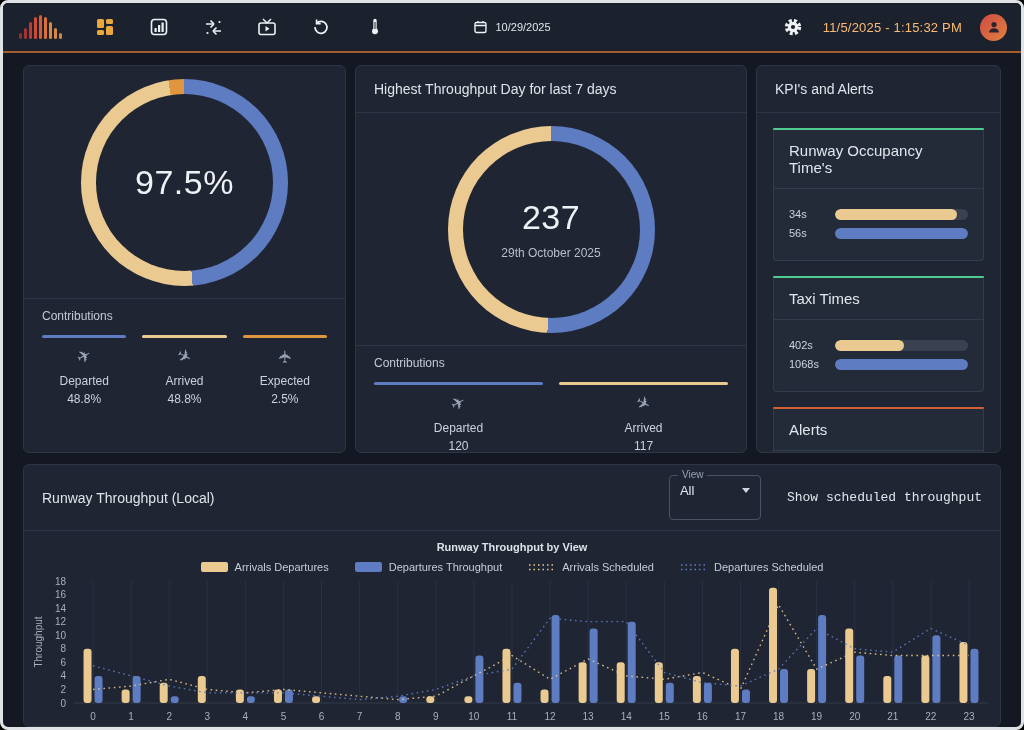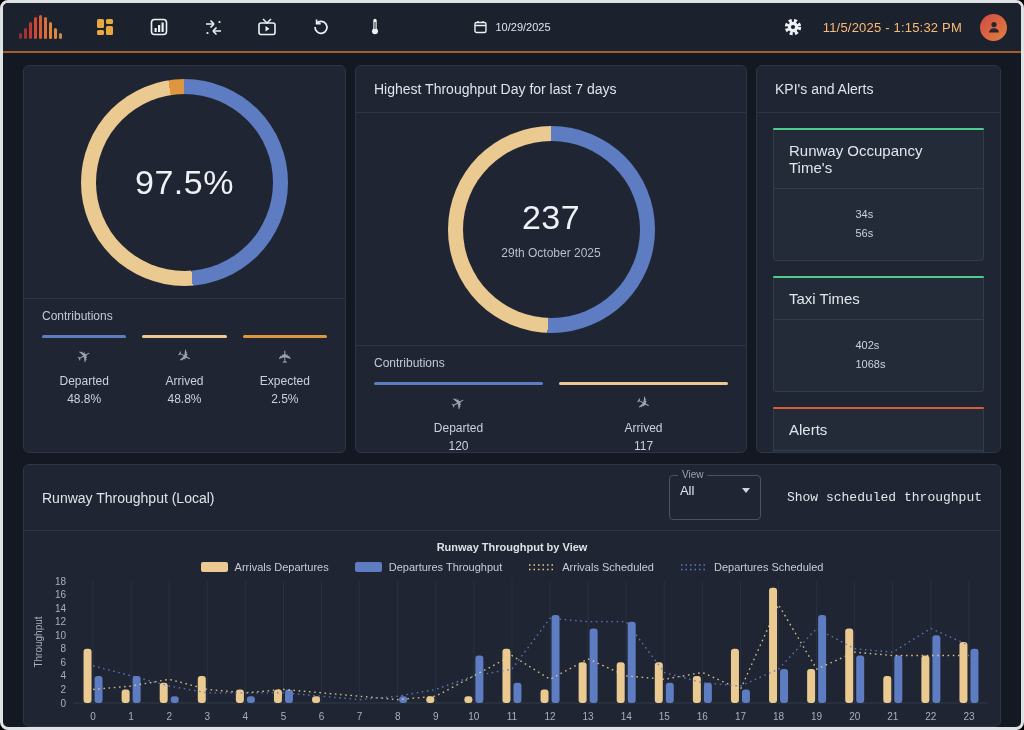--- a/index.html
+++ b/index.html
@@ -49,21 +49,21 @@
   .contrib-icon{font-size:17px;color:#99a2b1;display:inline-block;line-height:1;}
   .contrib-name{font-size:12px;color:#ccd2dc;margin-top:8px;}
   .contrib-val{font-size:12px;color:#ccd2dc;margin-top:4px;}
   
   .kpi-body{padding:15px 16px;}
   .kpi-card{margin-bottom:15px;}
   .kpi-accent{height:2px;border-radius:2px;}
   .kpi-box{border:1px solid var(--border2);border-top:none;background:var(--card);border-radius:0 0 4px 4px;}
   .kpi-title{padding:12px 15px;font-size:15px;color:#e2e6ec;border-bottom:1px solid var(--border2);}
   .kpi-bars{padding:12px 15px 14px;}
-  .kpi-row{display:flex;align-items:center;margin:7px 0;flex-direction:column;}
+  .kpi-row{display:flex;align-items:center;margin:7px 0;}
   .kpi-lab{width:46px;font-size:11px;color:#cdd3dd;}
   .kpi-track{flex:1;height:11px;background:var(--track);border-radius:6px;overflow:hidden;}
   .kpi-fill{height:100%;border-radius:6px;}
   .kpi-msg{padding:13px 15px;font-size:12px;color:#c3cad4;}
   
   .row2{margin-top:11px;}
   .pbottom{height:263px;}
   .bhead{display:flex;align-items:center;padding:10px 18px;border-bottom:1px solid var(--border);}
   .bhead-title{font-size:14px;color:#dfe4ea;flex:1;}
   .select{position:relative;border:1px solid #4a5363;border-radius:4px;min-width:92px;

